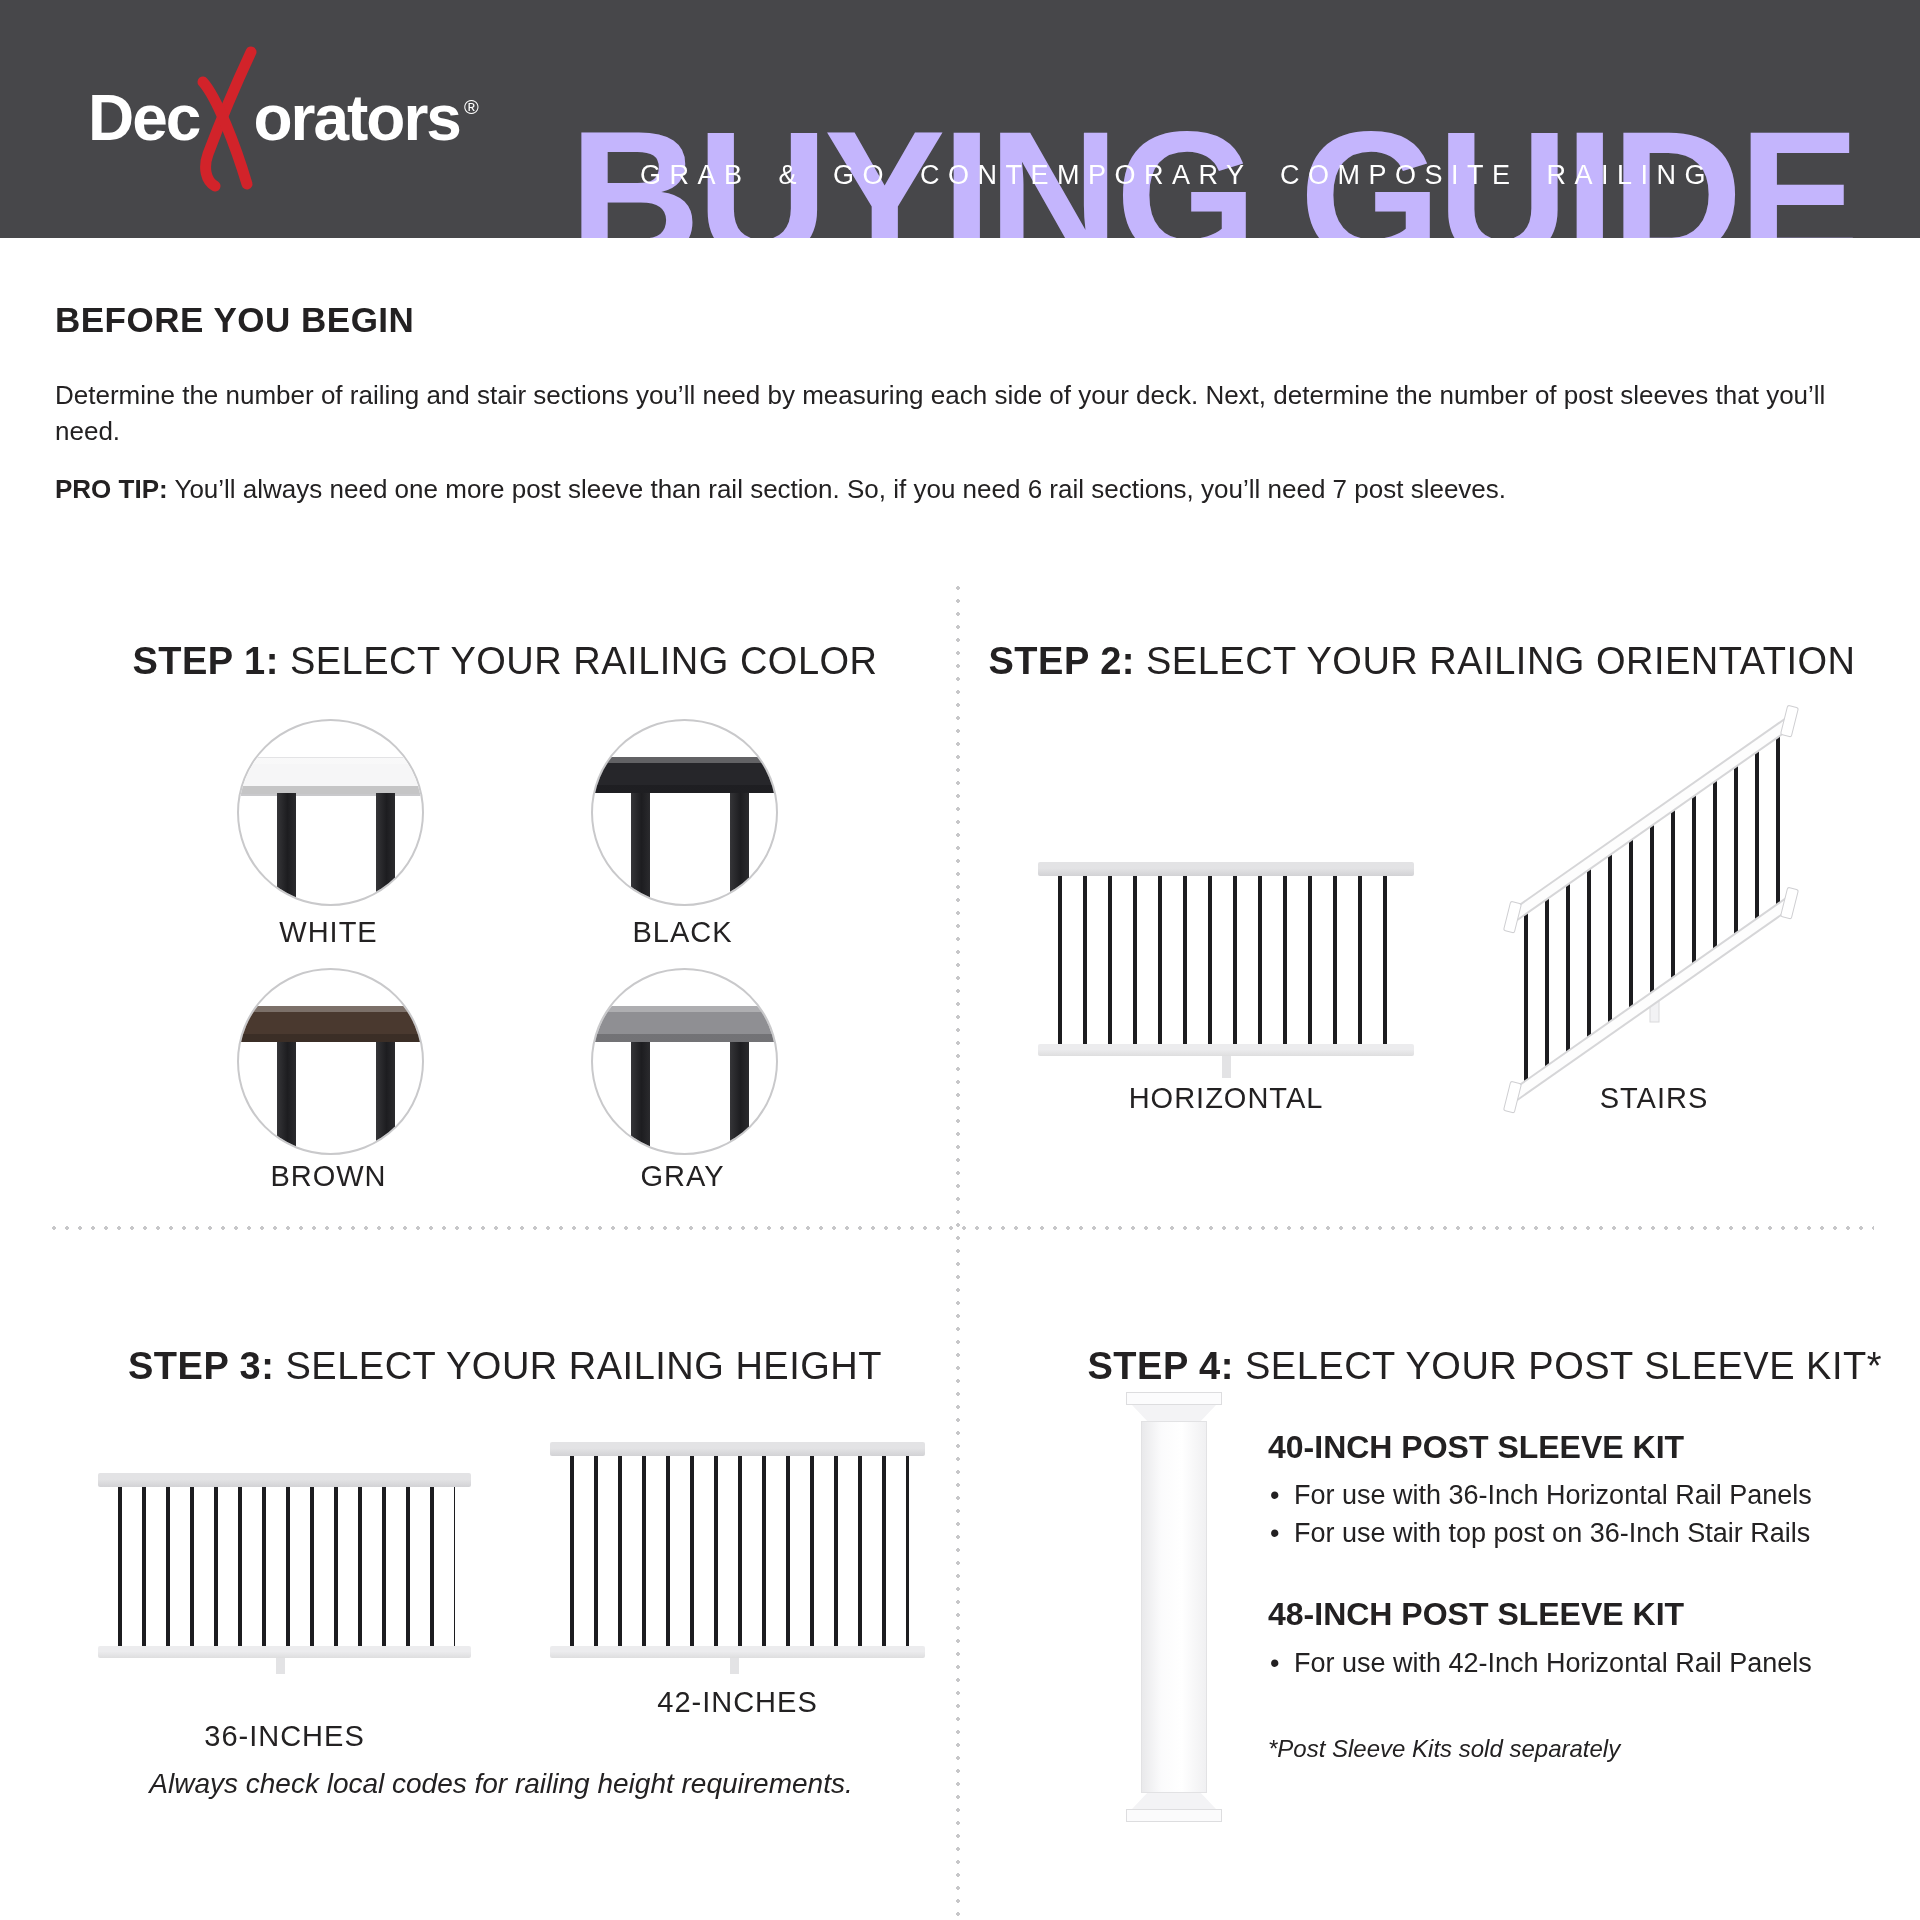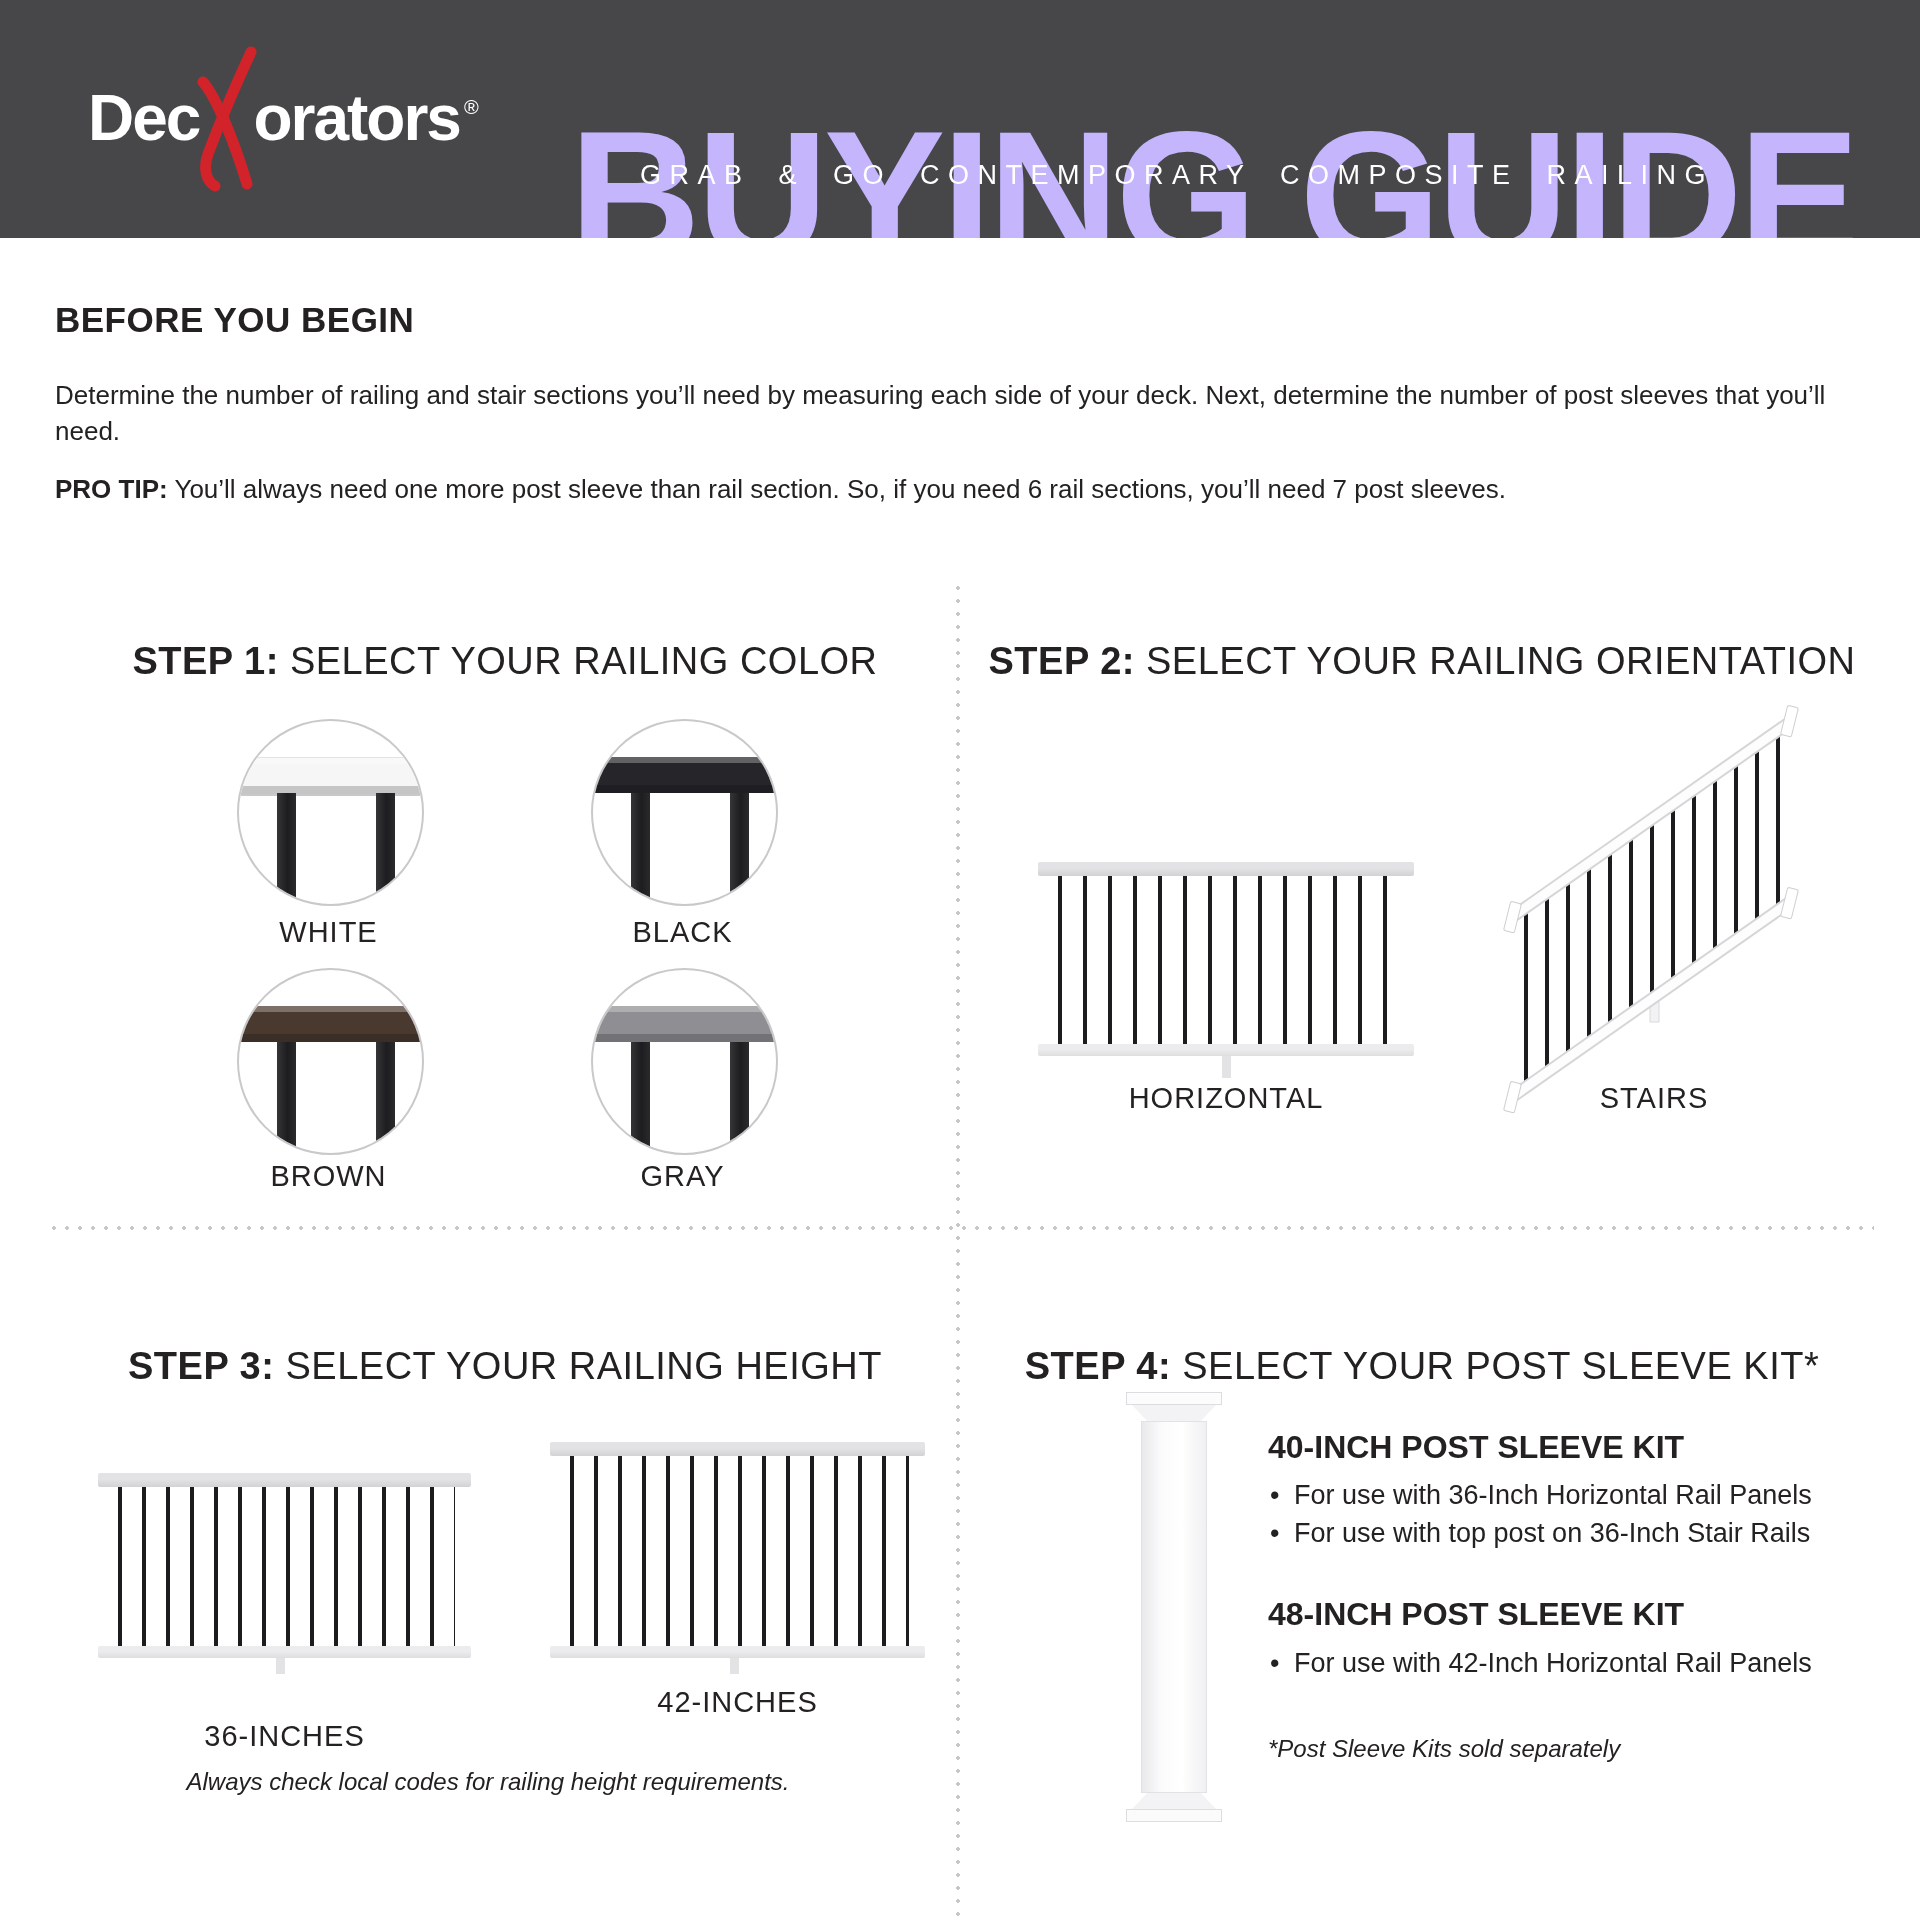--- a/index.html
+++ b/index.html
@@ -32,21 +32,21 @@
     background-size:4px 13px;}
   .h-dots{position:absolute;left:52px;top:1226px;width:1822px;height:4px;
     background-image:radial-gradient(circle at 2px 2px,#c7c7c9 1.6px,transparent 2.1px);
     background-size:13px 4px;}
   
   .step-heading{position:absolute;font-size:38px;text-align:center;white-space:nowrap;letter-spacing:.5px;}
   .step-heading b{font-weight:800;}
   .sh1{left:55px;top:640px;width:900px;}
   .sh2{left:962px;top:640px;width:920px;}
   .sh3{left:55px;top:1345px;width:900px;}
-  .sh4{left:962px;top:1345px;width:920px;}
+  .sh4{left:962px;top:1345px;width:920px;text-align:right;}
   
   .swatch{position:absolute;width:183px;height:183px;border-radius:50%;
     border:2px solid #c9c9cb;background:#ffffff;overflow:hidden;}
   .rail{position:absolute;left:-12px;right:-12px;top:36px;height:36px;
     clip-path:polygon(4% 0,96% 0,100% 100%,0 100%);}
   .rail::after{content:"";position:absolute;inset:0;
     background:linear-gradient(180deg,rgba(255,255,255,.28) 0 16%,rgba(255,255,255,0) 16% 78%,rgba(0,0,0,.20) 78% 100%);}
   .rail.light{border-top:1px solid #e3e3e5;border-bottom:2px solid #c9c9cc;}
   .baluster{position:absolute;top:72px;bottom:-4px;width:19px;
     background:linear-gradient(90deg,#353538,#1d1d20 55%,#2a2a2d);}
@@ -55,22 +55,22 @@
   
   .hrail{position:absolute;}
   .hrail .top{position:absolute;left:0;right:0;top:0;height:14px;
     background:linear-gradient(180deg,#e3e3e5 0 45%,#d2d2d5);border-radius:2px;}
   .hrail .bars{position:absolute;left:20px;right:12px;top:14px;bottom:11px;
     background:repeating-linear-gradient(90deg,#1c1c1f 0 4px,transparent 4px 25px);}
   .hrail .bottom{position:absolute;left:0;right:0;bottom:0;height:12px;
     background:linear-gradient(180deg,#ececee 0 45%,#dededf);border-radius:2px;}
   .stub{position:absolute;width:9px;background:#e3e3e5;}
   .opt-label{position:absolute;text-align:center;font-size:29px;letter-spacing:1px;}
-  .note{position:absolute;left:38px;top:1768px;width:900px;text-align:center;
-    font-size:24px;font-style:italic;}
+  .note{position:absolute;left:51px;top:1768px;width:900px;text-align:center;
+    font-size:28px;font-style:italic;}
   
   .post{position:absolute;left:1126px;top:1388px;width:96px;height:434px;}
   .post div{position:absolute;box-sizing:border-box;}
   .post .plate{left:0;top:4px;width:96px;height:13px;background:#fcfcfd;border:1px solid #dddddf;}
   .post .collar{left:6px;top:17px;width:84px;height:16px;background:#f3f3f5;
     clip-path:polygon(0 0,100% 0,82% 100%,18% 100%);}
   .post .column{left:15px;top:33px;width:66px;height:372px;
     background:linear-gradient(90deg,#e9e9eb,#fbfbfc 30%,#ffffff 62%,#f0f0f2);
     border:1px solid #e2e2e4;}
   .post .basecollar{left:6px;top:405px;width:84px;height:16px;background:#f3f3f5;

